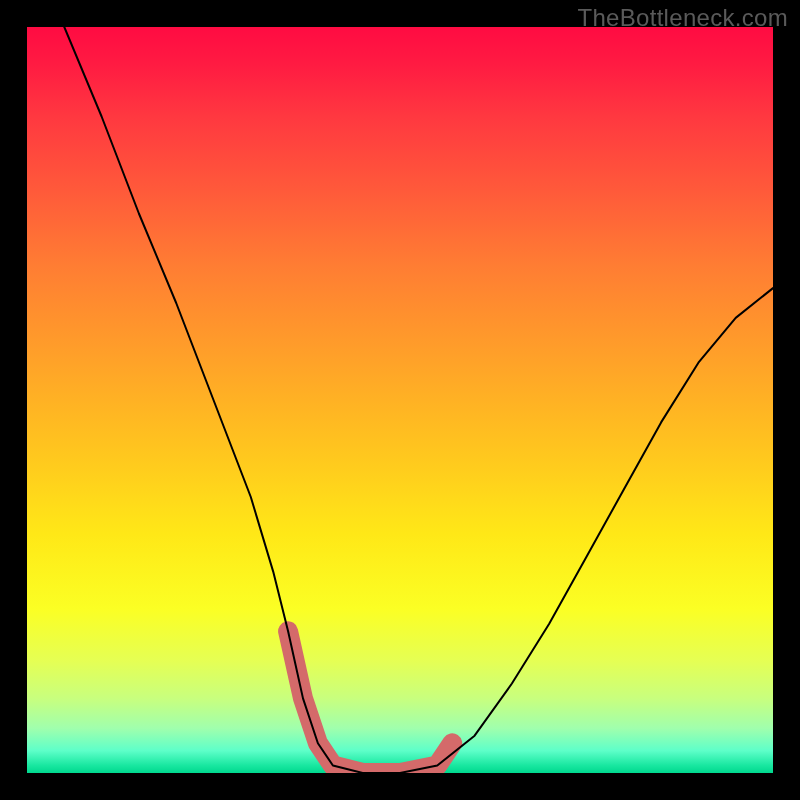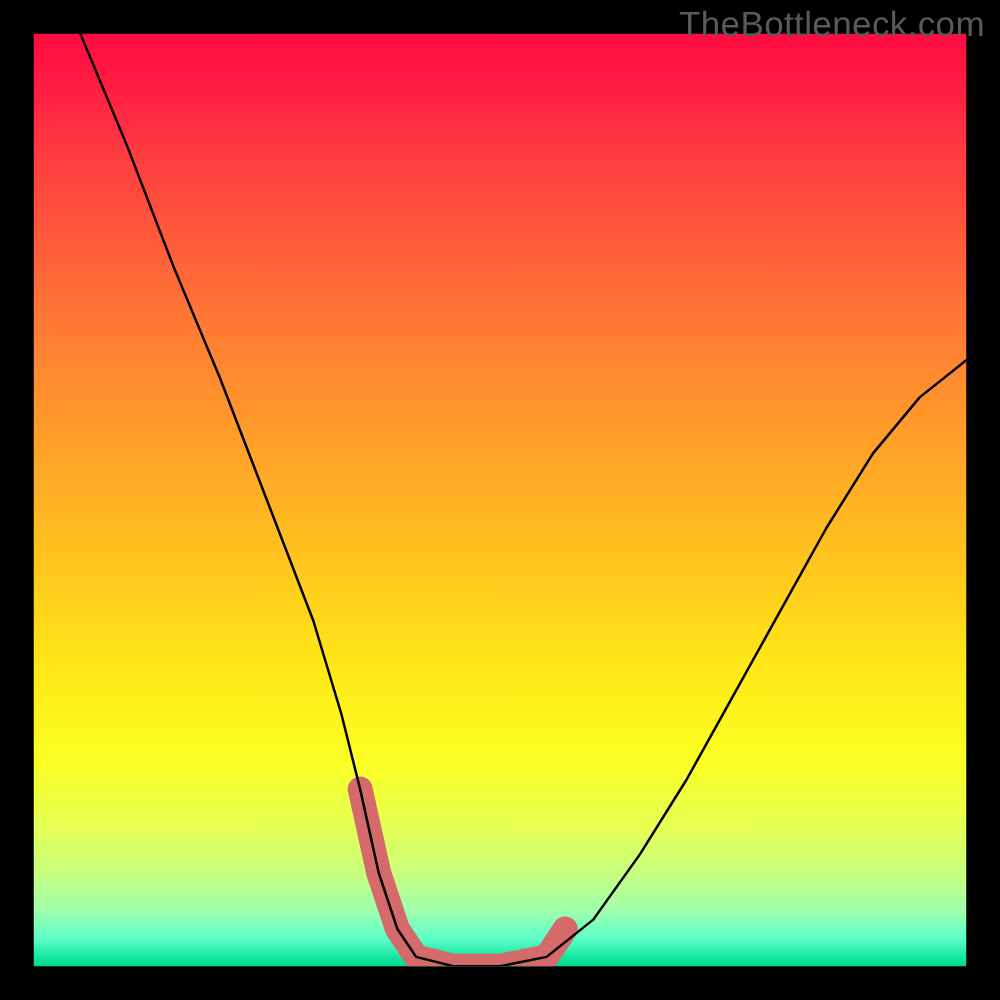--- a/index.html
+++ b/index.html
@@ -34,21 +34,21 @@
       #18e7a0 99%,
       #00d88e 100%
     );
     box-sizing: border-box;
   }
   .watermark {
     position: absolute;
     top: 4px;
     right: 12px;
     color: #5a5a5a;
-    font-size: 28px;
+    font-size: 24px;
     font-weight: 500;
     letter-spacing: 0.3px;
     z-index: 20;
   }
   svg.plot {
     position: absolute;
     left: 27px;
     top: 27px;
     width: 746px;
     height: 746px;

